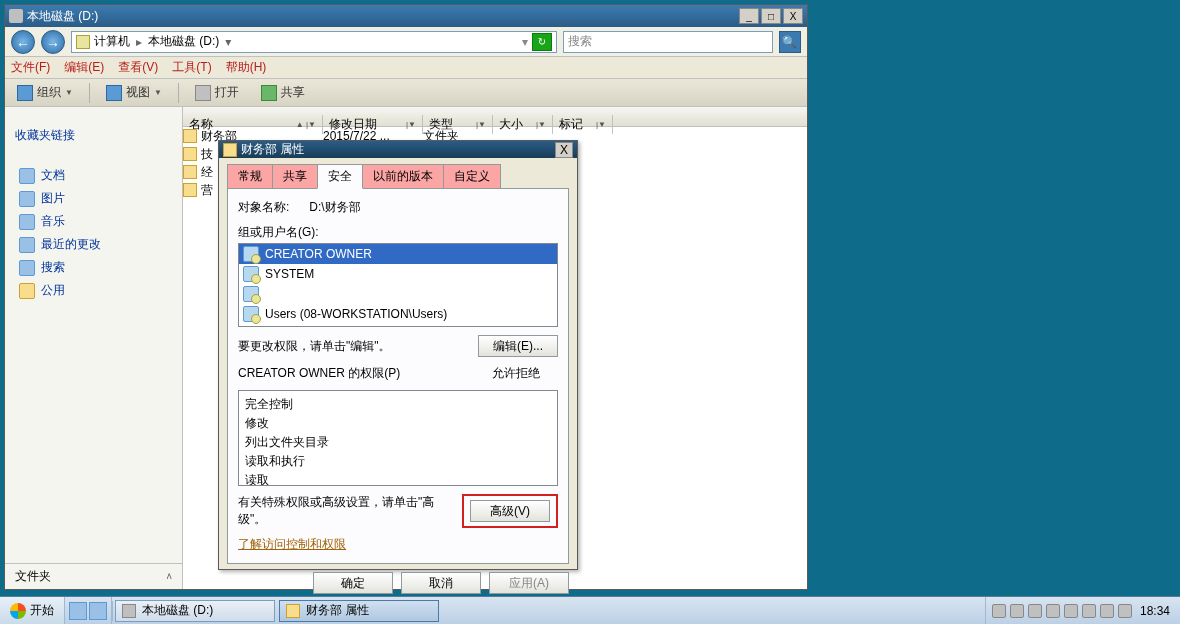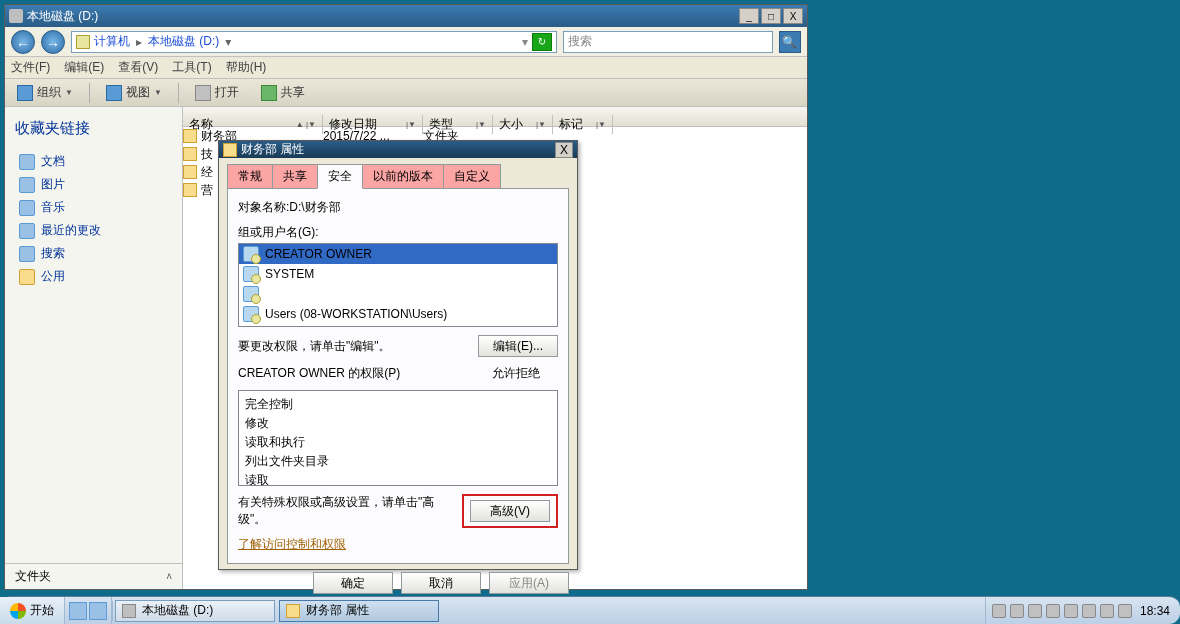--- a/index.html
+++ b/index.html
@@ -8,36 +8,36 @@
 
 .explorer { position: absolute; left: 4px; top: 4px; width: 804px; height: 586px; background: #ece9d8; border: 1px solid #5a5a5a; display: flex; flex-direction: column; }
 .titlebar { height: 22px; background: linear-gradient(#3c7bb1,#2a5c87); color: #fff; display: flex; align-items: center; padding: 0 4px; font-size: 12px; }
 .titlebar .ticon { width:14px;height:14px;background:#bfbfbf;margin-right:4px;border-radius:2px;}
 .titlebar .spacer { flex:1; }
 .titlebar .wbtn { width:20px;height:16px;background:#d4d0c8;border:1px solid #888;margin-left:2px;display:flex;align-items:center;justify-content:center;color:#000;font-size:10px;cursor:pointer;}
 .navbar { height:30px;background:#f1efe2;border-bottom:1px solid #c0c0c0;display:flex;align-items:center;padding:0 6px;gap:6px;}
 .navbtn { width:24px;height:24px;border-radius:50%;background:radial-gradient(#7ab7e8,#2a6aa3);border:1px solid #2a5c87;color:#fff;display:flex;align-items:center;justify-content:center;font-size:14px;cursor:pointer;}
 .addressbar { flex:1;height:22px;border:1px solid #7a9ebd;background:#fff;display:flex;align-items:center;padding:0 4px;gap:4px;}
 .addressbar .aicon{width:14px;height:14px;background:#e6e6a0;border:1px solid #b0a030;}
-.addressbar .crumb{color:#1d4ed8;cursor:pointer;}
+.addressbar .crumb{color:#000000;cursor:pointer;}
 .addressbar .sep{color:#666;padding:0 2px;}
 .addressbar .gobtn{width:20px;height:18px;background:#17a617;border:1px solid #0c7c0c;display:flex;align-items:center;justify-content:center;color:#fff;font-size:10px;}
 .searchbox { width:210px;height:22px;border:1px solid #7a9ebd;background:#fff;display:flex;align-items:center;padding:0 4px;color:#888;}
 .searchgo{width:22px;height:22px;background:#3c7bb1;border:1px solid #2a5c87;color:#fff;display:flex;align-items:center;justify-content:center;font-size:12px;}
-.menubar{height:22px;background:#ece9d8;display:flex;align-items:center;padding:0 6px;gap:14px;border-bottom:1px solid #c0c0c0;color:#404040;}
+.menubar{height:22px;background:#ece9d8;display:flex;align-items:center;padding:0 6px;gap:14px;border-bottom:1px solid #c0c0c0;color:#b91c1c;}
 .menubar span{cursor:pointer;}
 .toolbar{height:28px;background:linear-gradient(#eae7d9,#d8d4c4);border-bottom:1px solid #c0c0c0;display:flex;align-items:center;padding:0 6px;gap:10px;}
 .tbtn{display:flex;align-items:center;gap:4px;cursor:pointer;color:#333;padding:2px 6px;}
 .tbtn .ti{width:16px;height:16px;background:#c0c0c0;border:1px solid #888;}
 .tbtn .ti.blue{background:#5a9bd5;border-color:#2a6aa3;}
 .tbtn .ti.green{background:#6ab76a;border-color:#3a8a3a;}
 .tsep{width:1px;height:20px;background:#b0b0b0;}
 .body{flex:1;display:flex;overflow:hidden;}
 .sidebar{width:178px;background:#f5f5f0;border-right:1px solid #c0c0c0;display:flex;flex-direction:column;}
-.sbhead{padding:12px 10px;color:#003399;font-size:15px;}
+.sbhead{padding:20px 10px;color:#003399;font-size:12px;}
 .sbitem{display:flex;align-items:center;gap:6px;padding:3px 14px;cursor:pointer;color:#003399;}
 .sbitem .si{width:16px;height:16px;background:#9ac0e6;border:1px solid #5a9bd5;border-radius:2px;}
 .sbitem .si.fold{background:#f7dd8c;border-color:#d0a030;}
 .sbfoot{margin-top:auto;border-top:1px solid #c0c0c0;padding:4px 10px;display:flex;align-items:center;justify-content:space-between;}
 .sbfoot .chev{font-size:10px;color:#555;}
 .main{flex:1;background:#fff;position:relative;}
 .colhead{height:20px;background:linear-gradient(#f6f6f2,#e2e0d2);border-bottom:1px solid #c0c0c0;display:flex;align-items:center;font-size:12px;}
 .colhead .col{padding:0 6px;border-right:1px solid #c0c0c0;height:100%;display:flex;align-items:center;justify-content:space-between;gap:4px;margin-top:15px;}
 .colhead .arrw{font-size:8px;color:#555;}
 .row{display:flex;align-items:center;height:18px;font-size:12px;}
@@ -47,39 +47,39 @@
 
 .propdlg{position:absolute;left:218px;top:140px;width:360px;height:430px;background:#ece9d8;border:1px solid #5a5a5a;box-shadow:2px 2px 4px rgba(0,0,0,0.3);display:flex;flex-direction:column;}
 .propdlg .dlgtitle{height:22px;background:linear-gradient(#2a5c87,#1a3c57);color:#fff;display:flex;align-items:center;padding:0 4px;}
 .propdlg .dlgtitle .dicon{width:14px;height:14px;background:#f7dd8c;border:1px solid #d0a030;margin-right:4px;}
 .propdlg .dlgtitle .spacer{flex:1;}
 .propdlg .dlgtitle .xbtn{width:18px;height:16px;background:#d4d0c8;border:1px solid #888;display:flex;align-items:center;justify-content:center;color:#000;cursor:pointer;}
 .tabs{display:flex;padding:6px 8px 0 8px;gap:0;}
 .tab{padding:3px 10px;border:1px solid #919b9c;border-bottom:none;background:#fca5a5;cursor:pointer;margin-right:-1px;position:relative;}
 .tab.active{background:#fcfcfe;z-index:2;border-bottom:1px solid #fcfcfe;margin-bottom:-1px;}
 .tabbody{flex:1;margin:0 8px 8px 8px;border:1px solid #919b9c;background:#fcfcfe;padding:10px;display:flex;flex-direction:column;gap:8px;}
-.lblrow{display:flex;gap:0;align-items:center;}
+.lblrow{display:flex;gap:20px;align-items:center;}
 .userlist{border:1px solid #828790;background:#fff;height:84px;overflow:auto;}
 .userlist .uitem{display:flex;align-items:center;gap:6px;padding:2px 4px;}
-.userlist .uitem.sel{background:#316ac5;color:#000000;}
+.userlist .uitem.sel{background:#316ac5;color:#ffffff;}
 .userlist .uicon{width:16px;height:16px;background:#b8d8f0;border:1px solid #5a9bd5;border-radius:2px;position:relative;}
 .userlist .uicon::after{content:"";position:absolute;right:-3px;bottom:-3px;width:8px;height:8px;background:#e6e6a0;border:1px solid #b0a030;border-radius:50%;}
 .editrow{display:flex;align-items:center;justify-content:space-between;}
 .wbutton{min-width:80px;height:22px;border:1px solid #919b9c;background:linear-gradient(#fff,#e3e3dd);cursor:pointer;padding:0 8px;display:inline-flex;align-items:center;justify-content:center;text-align:right;}
 .permhead{display:flex;justify-content:space-between;align-items:center;}
 .permhead .ad{display:flex;padding-right:18px;justify-content:space-between;}
 .permlist{border:1px solid #828790;background:#fff;height:96px;overflow-y:scroll;padding:4px 6px;}
 .permlist div{padding:1px 0;}
 .advrow{display:flex;align-items:flex-start;justify-content:space-between;gap:8px;}
 .advbox{border:2px solid #d02020;padding:4px 6px;}
 .linkrow a{color:#a16207;text-decoration:underline;cursor:pointer;}
 .dlgbtns{display:flex;justify-content:flex-end;gap:8px;padding:0 8px 8px 0;}
 
 
-.taskbar{position:absolute;left:0;bottom:0;width:100%;height:28px;background:linear-gradient(#d8e4f0,#bcd0e6);border-top:1px solid #5a7a9a;display:flex;align-items:center;border-radius:11px;}
+.taskbar{position:absolute;left:0;bottom:0;width:100%;height:28px;background:linear-gradient(#d8e4f0,#bcd0e6);border-top:1px solid #5a7a9a;display:flex;align-items:center;}
 .startbtn{height:28px;padding:0 10px;display:flex;align-items:center;gap:4px;background:linear-gradient(#e8f0f8,#c8dae8);border-right:1px solid #a0b8d0;cursor:pointer;}
 .startbtn .orb{width:16px;height:16px;border-radius:50%;background:conic-gradient(#f25022 0 25%,#7fba00 25% 50%,#00a4ef 50% 75%,#ffb900 75% 100%);}
 .qlaunch{display:flex;align-items:center;gap:2px;padding:0 4px;border-right:1px solid #a0b8d0;height:100%;}
 .qlaunch .qi{width:18px;height:18px;background:#9ac0e6;border:1px solid #5a9bd5;cursor:pointer;}
 .taskbtn{height:22px;min-width:160px;margin:0 2px;border:1px solid #7a9ebd;background:linear-gradient(#eaf0f6,#cfdceb);display:flex;align-items:center;gap:6px;padding:0 6px;cursor:pointer;}
 .taskbtn.active{background:linear-gradient(#cfe0f0,#b0c8e0);border-color:#4a7aa8;}
 .taskbtn .ti2{width:14px;height:14px;background:#f7dd8c;border:1px solid #d0a030;}
 .tray{margin-left:auto;display:flex;align-items:center;gap:4px;padding:0 6px;border-left:1px solid #a0b8d0;height:100%;}
 .tray .tri{width:14px;height:14px;background:#c0c0c0;border:1px solid #888;border-radius:2px;}
 .tray .clock{padding:0 4px;}
@@ -260,22 +260,22 @@
     <div class="permhead">
       <span>CREATOR OWNER 的权限(P)</span>
       <div class="ad">
         <span>允许</span>
         <span>拒绝</span>
       </div>
     </div>
     <div class="permlist">
       <div>完全控制</div>
       <div>修改</div>
+      <div>列出文件夹目录</div>
       <div>读取和执行</div>
-      <div>列出文件夹目录</div>
       <div>读取</div>
 
     </div>
     <div class="advrow">
       <span style="flex:1">有关特殊权限或高级设置，请单击"高级"。</span>
       <div class="advbox">
         <button class="wbutton">高级(V)</button>
       </div>
     </div>
     <div class="linkrow"><a>了解访问控制和权限</a></div>

